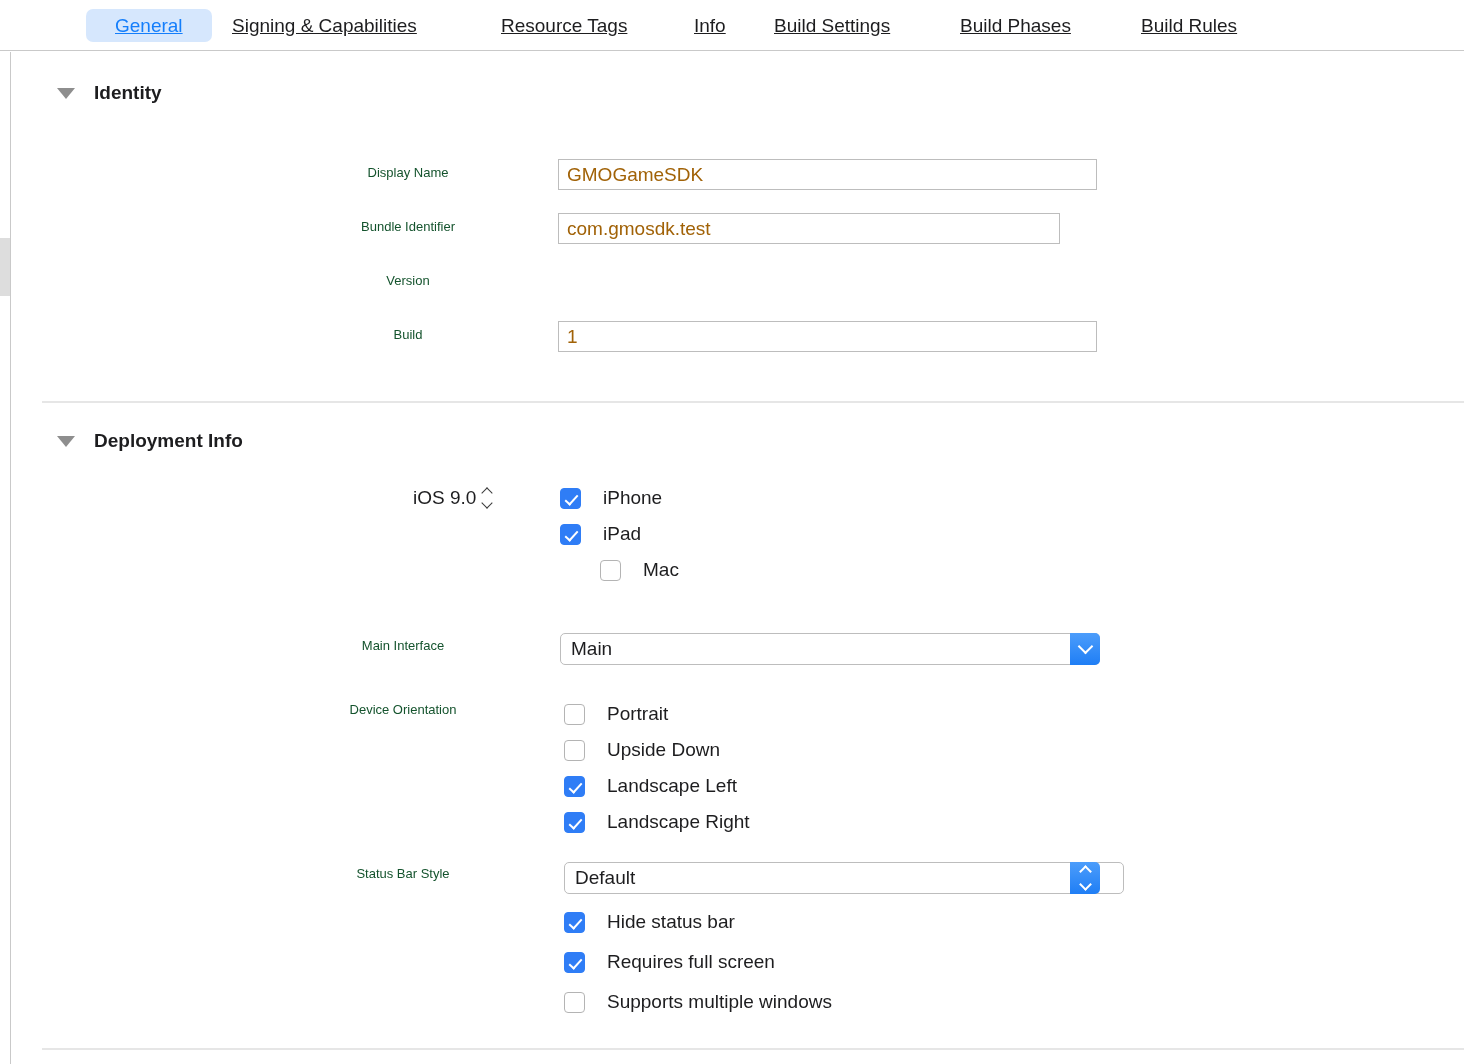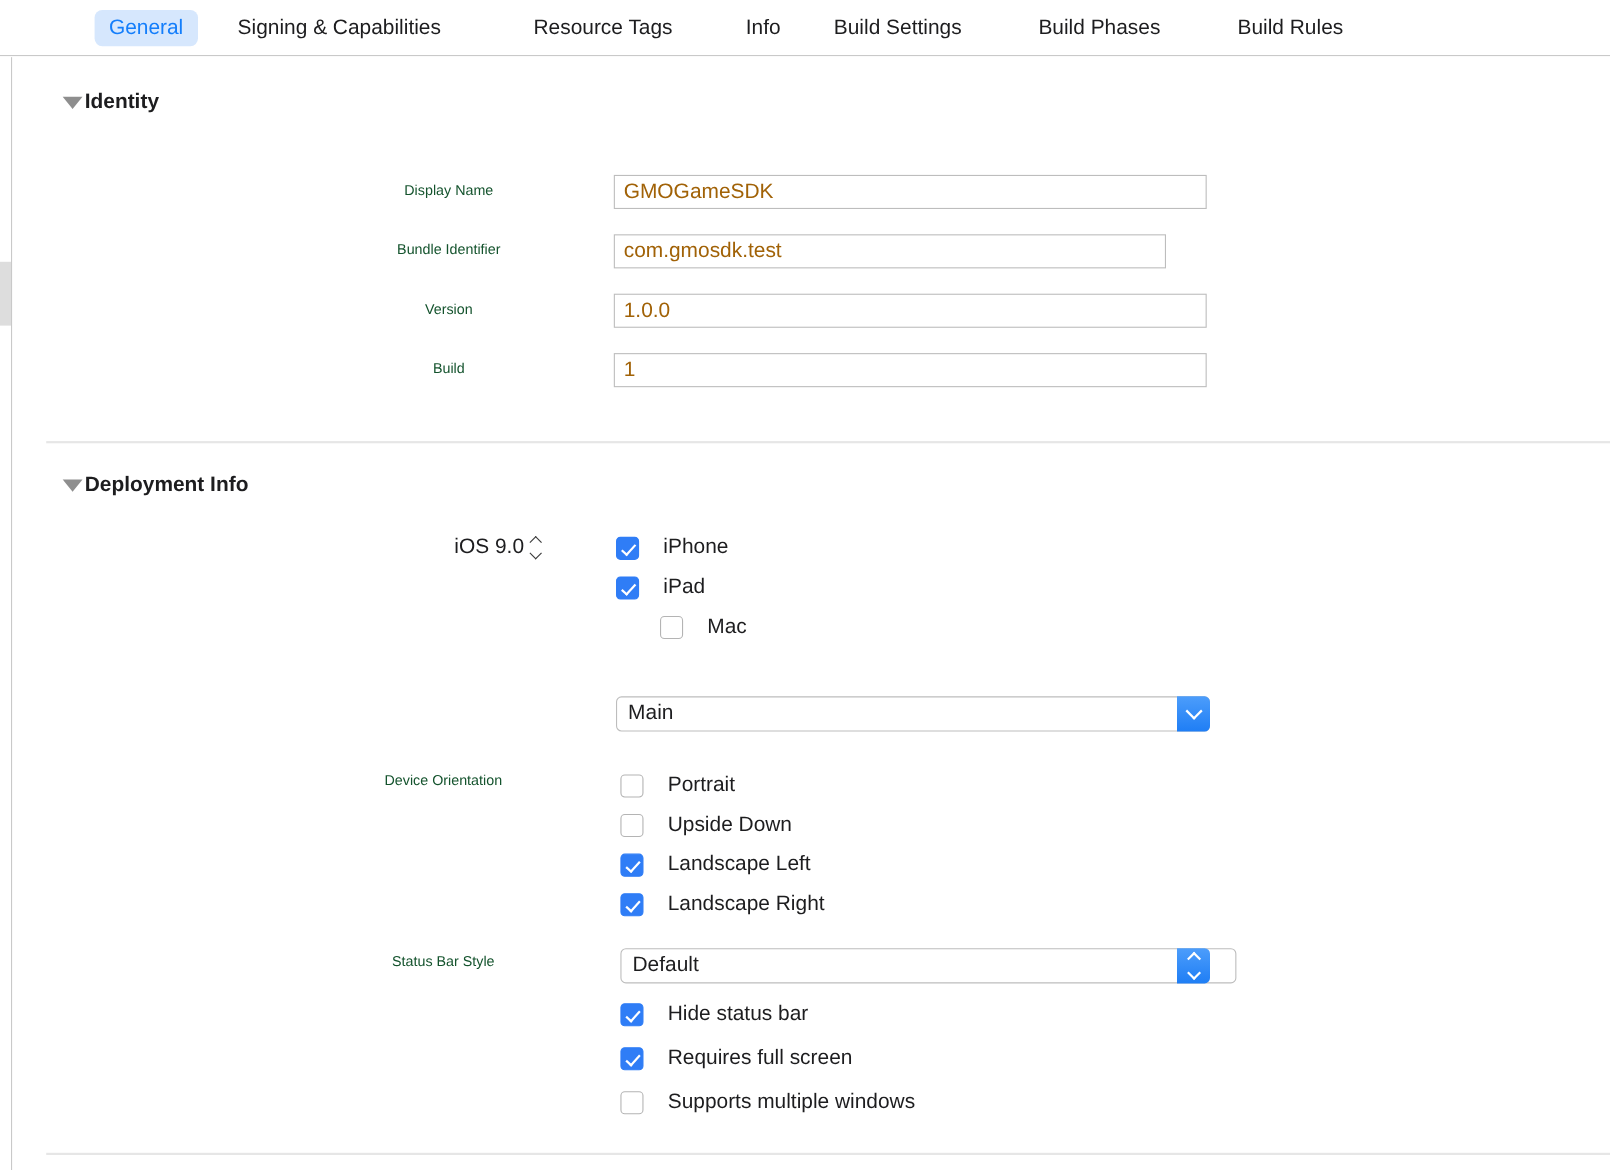--- a/index.html
+++ b/index.html
@@ -14,26 +14,27 @@
 
   
   .tabbar {
     position: absolute; left: 0; top: 0; width: 1464px; height: 51px;
     background: #ffffff;
     border-bottom: 1px solid #c9c9c9;
   }
   .tab {
     position: absolute; top: 9px;
     height: 33px; line-height: 33px;
-    padding: 0 13px;
+    padding: 0 29px;
     font-size: 19px;
     color: #1d1d1f;
     white-space: nowrap;
     border-radius: 7px;
     cursor: default;
+    text-decoration: underline;
   }
   .tab.selected { background: #d6e7fd; color: #147efb; }
 
   
   .vrule {
     position: absolute; left: 10px; top: 52px; width: 1px; height: 1012px;
     background: #c9c9c9;
   }
   .scroll-thumb {
     position: absolute; left: 0; top: 238px; width: 10px; height: 58px;
@@ -43,21 +44,21 @@
   
   .content { position: absolute; left: 11px; top: 52px; width: 1453px; height: 1012px; }
 
   .divider {
     position: absolute; left: 31px; right: 0; height: 2px;
     background: #e6e6e6;
   }
 
   .section-head {
     position: absolute;
-    display: flex; align-items: center; gap: 2px;
+    display: flex; align-items: center; gap: 19px;
   }
   .tri {
     width: 0; height: 0;
     border-left: 9px solid transparent;
     border-right: 9px solid transparent;
     border-top: 11px solid #8e8e8e;
   }
   .section-title { font-size: 19px; font-weight: bold; color: #1d1d1f; }
 
   .row-label {
@@ -179,21 +180,20 @@
       <span class="section-title">Identity</span>
     </div>
 
     <div class="row-label" style="left:247px; top:113px; width:300px;">Display Name</div>
     <div class="tfield" style="left:547px; top:107px; width:539px;">GMOGameSDK</div>
 
     <div class="row-label" style="left:247px; top:167px; width:300px;">Bundle Identifier</div>
     <div class="tfield" style="left:547px; top:161px; width:502px;">com.gmosdk.test</div>
 
     <div class="row-label" style="left:247px; top:221px; width:300px;">Version</div>
-    <div class="tfield" style="left:547px; top:215px; width:539px;">1.0.0</div>
 
     <div class="row-label" style="left:247px; top:275px; width:300px;">Build</div>
     <div class="tfield" style="left:547px; top:269px; width:539px;">1</div>
 
     <div class="divider" style="top:349px;"></div>
 
     <div class="section-head" style="left:46px; top:378px;">
       <span class="tri"></span>
       <span class="section-title">Deployment Info</span>
     </div>
@@ -212,20 +212,21 @@
     </div>
     <div class="cbrow" style="left:549px; top:471px;">
       <span class="cb on"></span>
       <span class="cblabel">iPad</span>
     </div>
     <div class="cbrow" style="left:549px; top:507px;padding-left:40px;">
       <span class="cb"></span>
       <span class="cblabel">Mac</span>
     </div>
 
+    <div class="row-label" style="left:237px; top:586px; width:310px;">Main Interface</div>
     <div class="combo" style="left:549px; top:581px; width:540px;">Main</div>
     <div class="combo-btn" style="left:1059px; top:581px;">
       <span class="chev down"></span>
     </div>
 
     <div class="row-label" style="left:237px; top:650px; width:310px;">Device Orientation</div>
 
     <div class="cbrow" style="left:553px; top:651px;">
       <span class="cb"></span>
       <span class="cblabel">Portrait</span>

